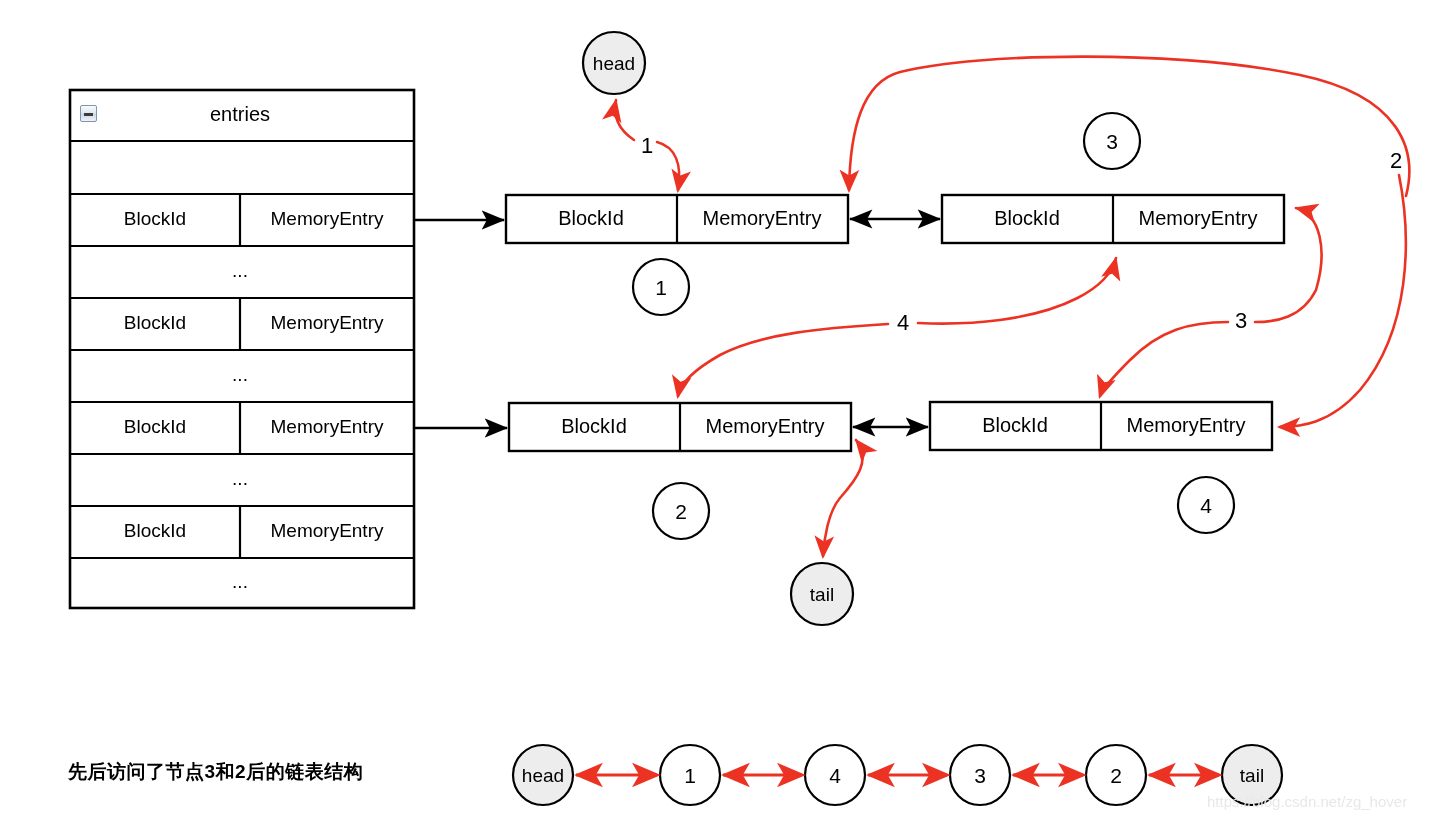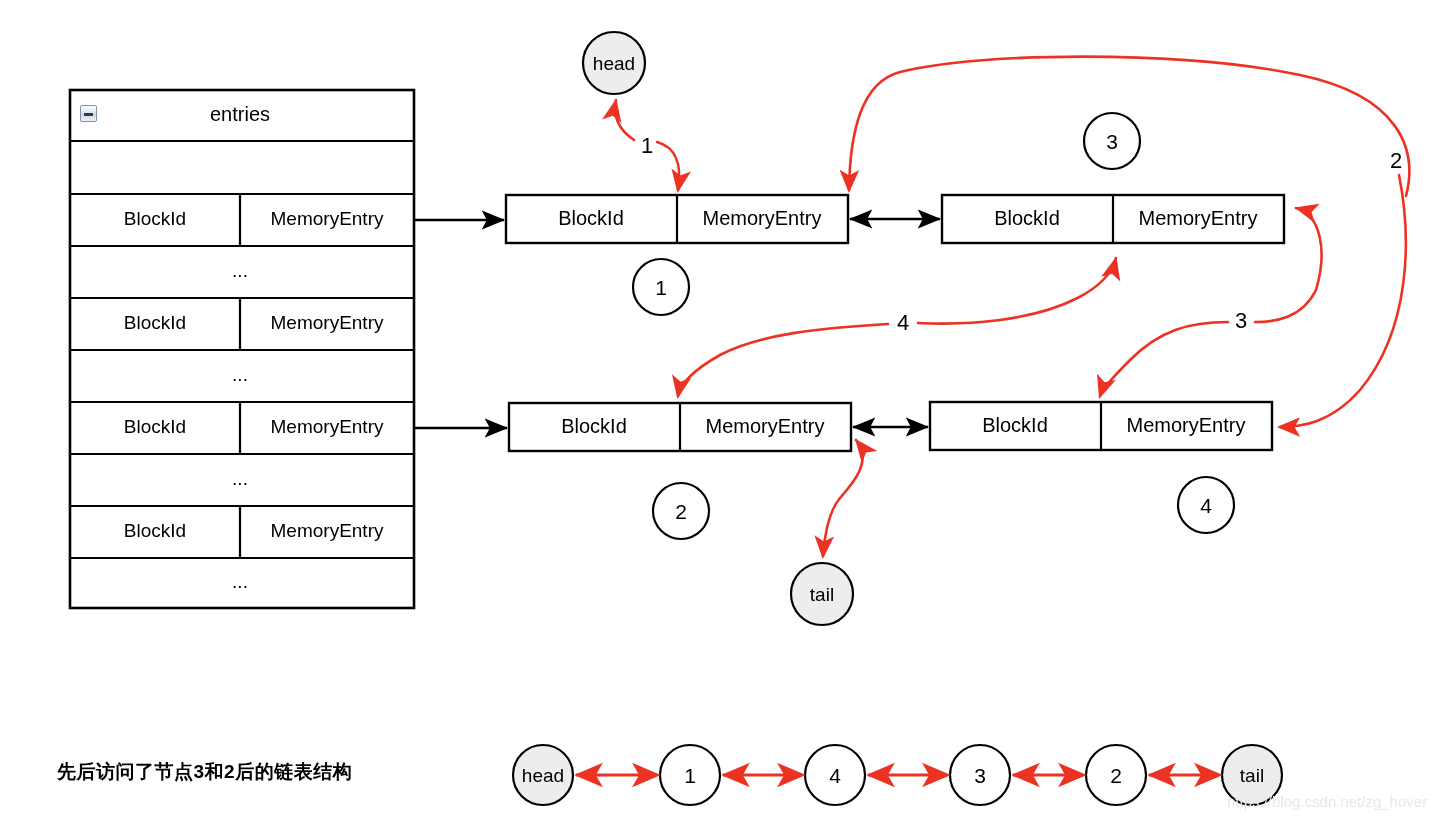--- a/index.html
+++ b/index.html
@@ -314,17 +314,17 @@
       <line class="red-line" x1="723" y1="775" x2="802" y2="775" marker-start="url(#redArrowStart)" marker-end="url(#redArrow)"></line>
       <line class="red-line" x1="868" y1="775" x2="947" y2="775" marker-start="url(#redArrowStart)" marker-end="url(#redArrow)"></line>
       <line class="red-line" x1="1013" y1="775" x2="1083" y2="775" marker-start="url(#redArrowStart)" marker-end="url(#redArrow)"></line>
       <line class="red-line" x1="1149" y1="775" x2="1219" y2="775" marker-start="url(#redArrowStart)" marker-end="url(#redArrow)"></line>
     </g>
 
   </svg>
 
   <div class="collapse-icon" style="left:80px; top:105px;"></div>
 
-  <div class="caption" style="left:57px; top:772px; transform:translateY(-50%);">先后访问了节点3和2后的链表结构</div>
-
-  <div class="watermark" style="left:1207px; top:793px;margin-left:20px;">https://blog.csdn.net/zg_hover</div>
+  <div class="caption" style="left:68px; top:772px; transform:translateY(-50%);">先后访问了节点3和2后的链表结构</div>
+
+  <div class="watermark" style="left:1207px; top:793px;">https://blog.csdn.net/zg_hover</div>
 
 </div>
 
 </body></html>

